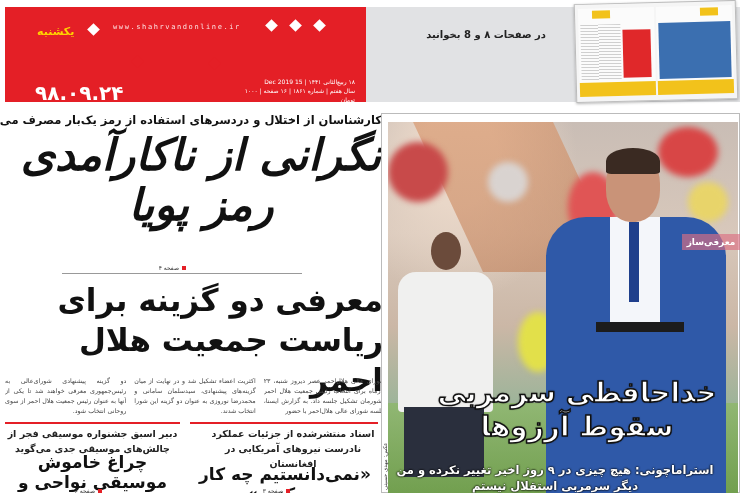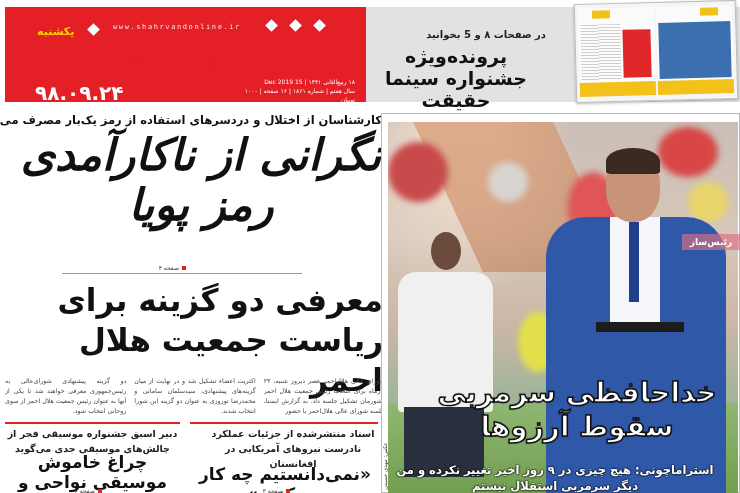--- a/index.html
+++ b/index.html
@@ -76,22 +76,21 @@
   <div class="mast-weekday">یکشنبه</div>
   <div class="mast-url">www.shahrvandonline.ir</div>
   <div class="mast-date-num">۹۸.۰۹.۲۴</div>
   <div class="mast-issue">
     <div>۱۸ ربیع‌الثانی ۱۴۴۱ | 15 Dec 2019</div>
     <div>سال هفتم | شماره ۱۸۶۱ | ۱۶ صفحه | ۱۰۰۰ تومان</div>
   </div>
 </div>
 
 <div class="promo">
-  <div class="promo-sub">در صفحات ۸ و 5 بخوانید</div>
-  <div class="promo-title">پرونده‌ویژه جشنواره سینما حقیقت</div>
+  <div class="promo-sub">در صفحات ۸ و 8 بخوانید</div>
 </div>
 <div class="promo-thumb">
   <div class="thumb-page" style="left:3px;width:76px;">
     <div class="thumb-yellow" style="left:14px;top:2px;width:18px;height:8px;"></div>
     <div class="thumb-lines" style="left:2px;top:16px;width:40px;height:56px;"></div>
     <div class="thumb-red" style="left:44px;top:22px;width:28px;height:48px;"></div>
     <div class="thumb-yellow" style="left:0;top:74px;width:76px;height:14px;"></div>
   </div>
   <div class="thumb-page" style="left:81px;width:76px;">
     <div class="thumb-yellow" style="left:44px;top:2px;width:18px;height:8px;"></div>
@@ -136,16 +135,16 @@
   <div class="ref-head"></div>
   <div class="ref-body"></div>
   <div class="ref-shorts"></div>
   <div class="coach-suit"></div>
   <div class="coach-shirt"></div>
   <div class="coach-tie"></div>
   <div class="coach-belt"></div>
   <div class="coach-head"></div>
   <div class="coach-hair"></div>
 </div>
-<div class="watermark">رئیس‌ساز</div>
+<div class="watermark">معرفی‌ساز</div>
 <div class="photo-credit">عکس: مهدی حسینی</div>
 <div class="photo-title">خداحافظی سرمربی سقوط آرزوها</div>
 <div class="photo-deck">استراماچونی: هیچ چیزی در ۹ روز اخیر تغییر نکرده و من دیگر سرمربی استقلال نیستم</div>
 
 </body></html>

